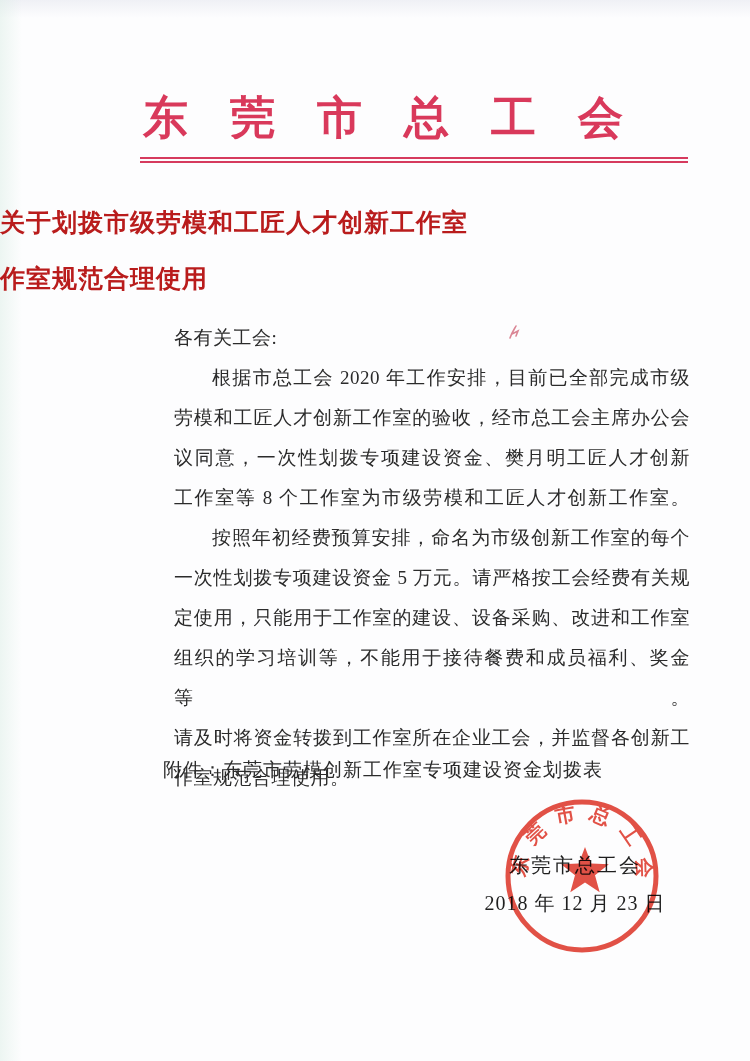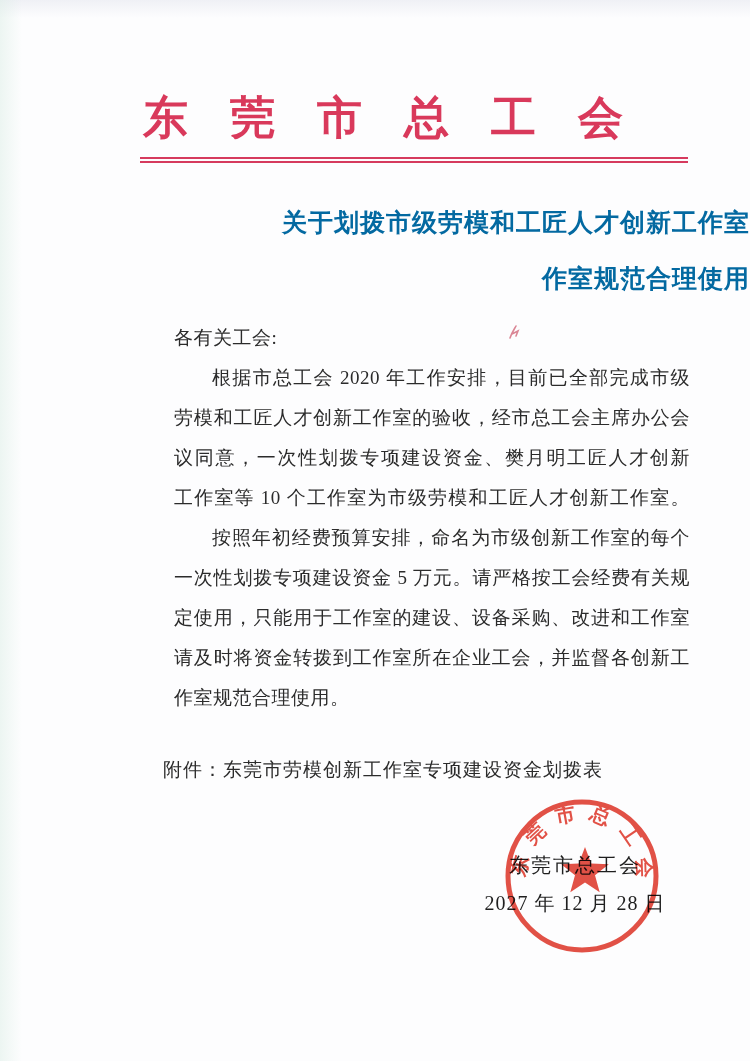--- a/index.html
+++ b/index.html
@@ -28,22 +28,22 @@
     transform:translateX(8px);
     white-space:nowrap;
   }
   .red-rule{
     position:absolute;left:140px;top:157px;width:548px;height:2px;
     border-top:2.5px solid #d63a5e;
     border-bottom:2.5px solid #d63a5e;
   }
   .doc-title{
     position:absolute;left:0;right:0;
-    text-align:right;
-    font-size:25px;font-weight:bold;color:#0369a1;
+    text-align:left;
+    font-size:25px;font-weight:bold;color:#b91c1c;
     letter-spacing:1px;white-space:nowrap;
   }
   .doc-title.l1{top:206px;}
   .doc-title.l2{top:262px;}
   .body-block{
     position:absolute;left:153px;top:318px;width:516px;
     font-size:19px;line-height:40px;color:#2b2b2b;
     letter-spacing:.5px;
     margin-left:21px;
   }
@@ -95,32 +95,33 @@
 
   <svg class="pen-mark" viewBox="0 0 18 18">
     <path d="M4,14 C6,8 9,4 10,2 M6,10 L12,7 L10,12" fill="none" stroke="#cf5f72" stroke-width="1.6" stroke-linecap="round"></path>
   </svg>
 
   <div class="body-block">
     <div class="bline">各有关工会:</div>
     <div class="bline jl ind">根据市总工会 2020 年工作安排，目前已全部完成市级</div>
     <div class="bline jl">劳模和工匠人才创新工作室的验收，经市总工会主席办公会</div>
     <div class="bline jl">议同意，一次性划拨专项建设资金、樊月明工匠人才创新</div>
-    <div class="bline jl">工作室等 10 个工作室为市级劳模和工匠人才创新工作室。</div>
+    <div class="bline jl">工作室等 8 个工作室为市级劳模和工匠人才创新工作室。</div>
     <div class="bline jl ind">按照年初经费预算安排，命名为市级创新工作室的每个</div>
     <div class="bline jl">一次性划拨专项建设资金 5 万元。请严格按工会经费有关规</div>
     <div class="bline jl">定使用，只能用于工作室的建设、设备采购、改进和工作室</div>
+    <div class="bline jl">组织的学习培训等，不能用于接待餐费和成员福利、奖金等。</div>
     <div class="bline jl">请及时将资金转拨到工作室所在企业工会，并监督各创新工</div>
     <div class="bline">作室规范合理使用。</div>
   </div>
 
   <div class="attachment">附件：东莞市劳模创新工作室专项建设资金划拨表</div>
 
   <div class="sig-org">东莞市总工会</div>
-  <div class="sig-date">2027 年 12 月 28 日</div>
+  <div class="sig-date">2018 年 12 月 23 日</div>
 
   <svg class="seal" viewBox="0 0 164 164">
     <circle cx="82" cy="82" r="74" fill="none" stroke="#e0392c" stroke-width="5"></circle>
     <polygon fill="#e0392c" points="85,53 78.8,69.5 61.2,70.3 75.0,81.2 70.3,98.2 85,88.5 99.7,98.2 95.0,81.2 108.8,70.3 91.2,69.5"></polygon>
     <defs>
       <path id="sealArc" d="M 26.9,91.7 A 56,56 0 1 1 137.1,91.7" fill="none"></path>
     </defs>
     <text font-size="20" font-weight="bold" fill="#e0392c" letter-spacing="12" font-family="Liberation Serif, DejaVu Serif, serif">
       <textPath href="#sealArc" startOffset="8">东莞市总工会</textPath>
     </text>

